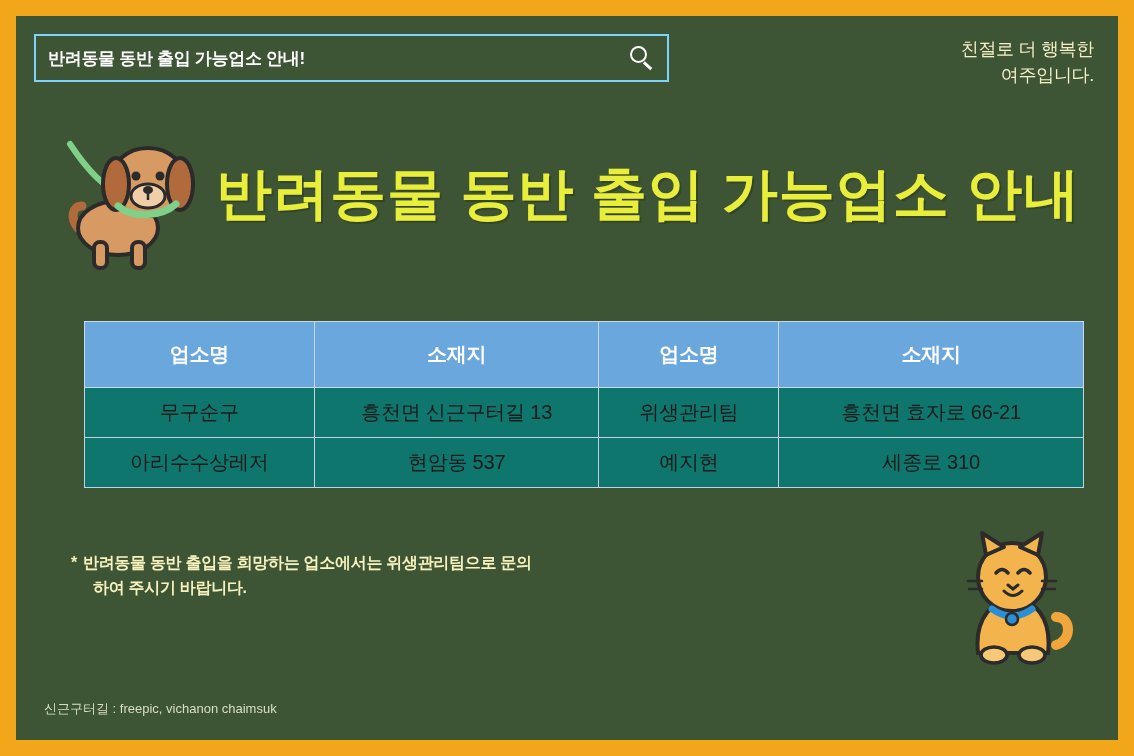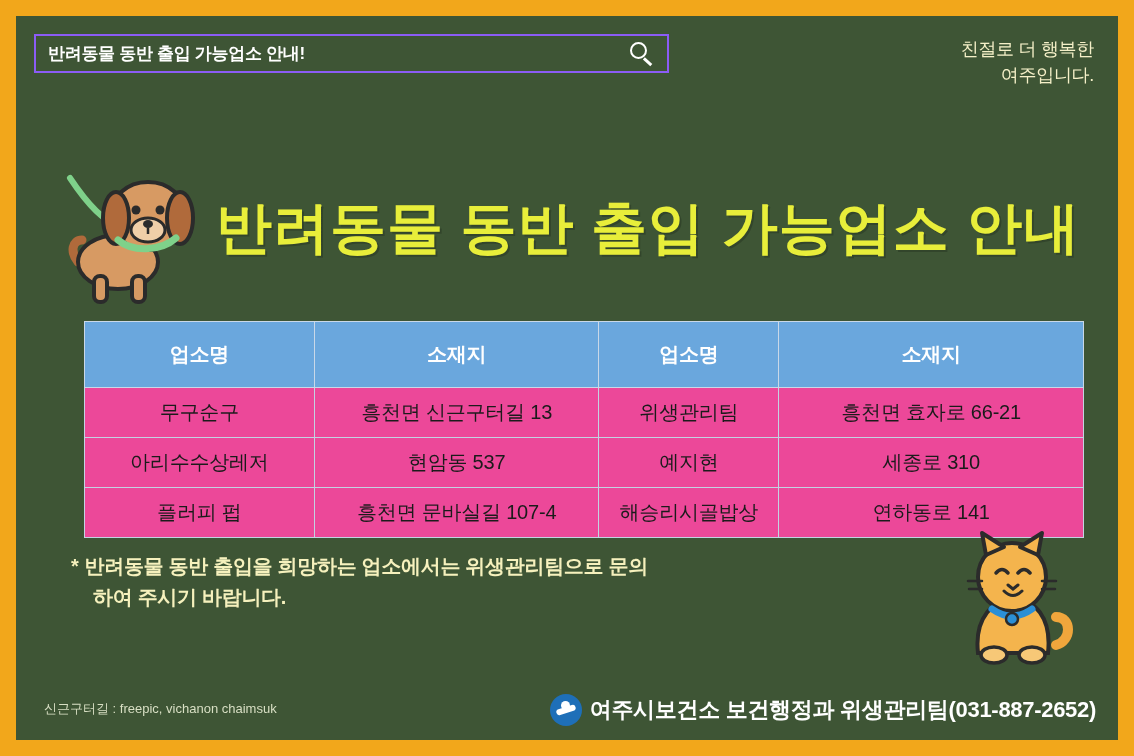--- a/index.html
+++ b/index.html
@@ -18,23 +18,23 @@
   #inner {
     position: relative;
     width: 100%; height: 100%;
     background: #3e5535;
     padding: 0;
   }
   
   .searchbar {
     position: absolute;
     left: 18px; top: 18px;
-    width: 635px; height: 39px;
+    width: 635px; height: 48px;
     background: #3e5535;
-    border: 2px solid #8b5cf6;
+    border: 2px solid #7dd3fc;
     display: flex;
     align-items: center;
     padding: 0 12px;
   }
   .searchbar .q {
     flex: 1;
     color: #ffffff;
     font-size: 17px;
     font-weight: bold;
     letter-spacing: -0.3px;
@@ -62,21 +62,21 @@
     color: #f5f0c8;
     font-size: 18px;
     line-height: 1.45;
     font-weight: 500;
     letter-spacing: -0.3px;
     margin-left: 36px;
   }
   
   .titlerow {
     position: absolute;
-    left: 0; top: 128px;
+    left: 0; top: 94px;
     width: 100%;
     height: 170px;
     display: flex;
     align-items: center;
   }
   .dog {
     width: 150px; height: 170px;
     margin-left: 40px;
     flex: none;
     position: relative;
@@ -100,38 +100,38 @@
   }
   table.shops th {
     background: #6aa7dd;
     color: #ffffff;
     font-weight: bold;
     height: 66px;
     border: 1px solid #c9d8e8;
     letter-spacing: -0.2px;
   }
   table.shops td {
-    background: #ec4899;
+    background: #0f766e;
     color: #1b1b1b;
     height: 50px;
     text-align: center;
     border: 1px solid #c3d2e2;
     letter-spacing: -0.2px;
   }
   table.shops col.c1 { width: 230px; }
   table.shops col.c2 { width: 285px; }
   table.shops col.c3 { width: 180px; }
   table.shops col.c4 { width: 305px; }
   
   .note {
     position: absolute;
     left: 55px; top: 535px;
     width: 900px;
     color: #f6f1bd;
-    font-size: 20px;
+    font-size: 16px;
     font-weight: bold;
     line-height: 1.55;
     letter-spacing: -0.3px;
   }
   .note .star { color: #f6f1bd; margin-right: 6px; }
   
   .cat {
     position: absolute;
     right: 40px; bottom: 70px;
     width: 140px; height: 145px;
@@ -250,26 +250,20 @@
           <td>흥천면 신근구터길 13</td>
           <td>위생관리팀</td>
           <td>흥천면 효자로 66-21</td>
         </tr>
         <tr>
           <td>아리수수상레저</td>
           <td>현암동 537</td>
           <td>예지현</td>
           <td>세종로 310</td>
         </tr>
-        <tr>
-          <td>플러피 펍</td>
-          <td>흥천면 문바실길 107-4</td>
-          <td>해승리시골밥상</td>
-          <td>연하동로 141</td>
-        </tr>
       </tbody>
     </table>
 
     <div class="note">
       <span class="star">*</span><span>반려동물 동반 출입을 희망하는 업소에서는 위생관리팀으로 문의</span>
       <div style="padding-left:22px;">하여 주시기 바랍니다.</div>
     </div>
 
     <div class="cat">
       <svg width="140" height="145" viewBox="0 0 140 145">
@@ -293,19 +287,15 @@
 
         <path d="M54 84 q 20 14 40 0" stroke="#2b8fd6" stroke-width="7" fill="none" stroke-linecap="round"></path>
         <circle cx="74" cy="94" r="6" fill="#2b8fd6" stroke="#2b2b2b" stroke-width="2.5"></circle>
 
         <ellipse cx="56" cy="130" rx="13" ry="8" fill="#f7c877" stroke="#2b2b2b" stroke-width="3.5"></ellipse>
         <ellipse cx="94" cy="130" rx="13" ry="8" fill="#f7c877" stroke="#2b2b2b" stroke-width="3.5"></ellipse>
       </svg>
     </div>
 
     <div class="credit">신근구터길 : freepic, vichanon chaimsuk</div>
-    <div class="footer-contact">
-      <span class="logo-badge"></span>
-      <span>여주시보건소 보건행정과 위생관리팀(031-887-2652)</span>
-    </div>
 
   </div>
 </div>
 
 </body></html>

